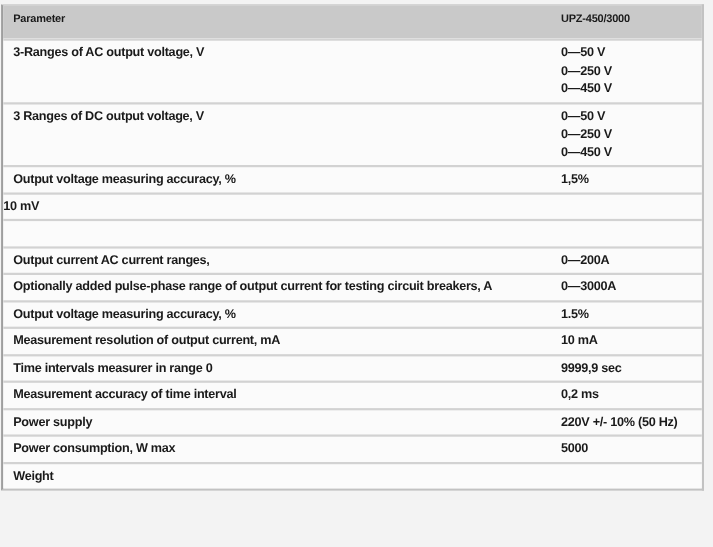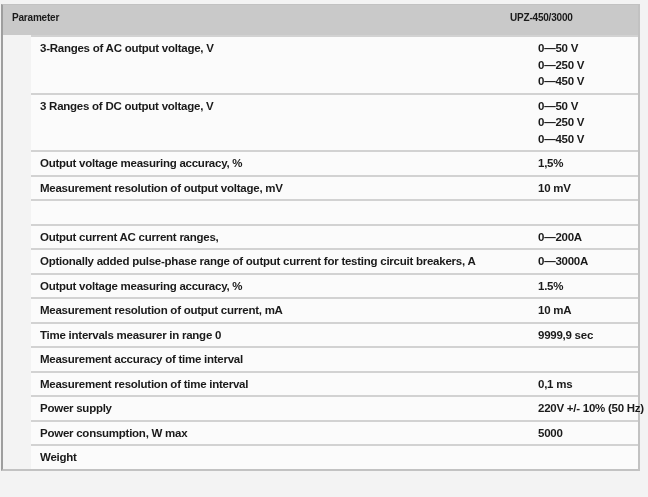--- a/index.html
+++ b/index.html
@@ -33,21 +33,20 @@
     align-items: center;
     font-weight: bold;
     font-size: 10px;
     letter-spacing: -0.2px;
   }
   .row {
     display: flex;
     background: var(--row-bg, #fbfbfb);
     border-top: 2px solid var(--separator, #d2d2d2);
     padding: 3px 0;
-    margin-left: 28px;
   }
   .t-header .cell-param,
   .row .cell-param {
     width: 490px;
     padding-left: 9px;
     padding-right: 8px;
     box-sizing: content-box;
     flex: 0 0 auto;
   }
   .t-header .cell-value,
@@ -94,21 +93,20 @@
           <div class="value-line">0—450 V</div>
         </div>
       </div>
       <div class="row">
         <div class="cell-param">Output voltage measuring accuracy, %</div>
         <div class="cell-value">
           <div class="value-line">1,5%</div>
         </div>
       </div>
       <div class="row">
-        <div class="cell-param">Measurement resolution of output voltage, mV</div>
         <div class="cell-value">
           <div class="value-line">10 mV</div>
         </div>
       </div>
       <div class="row">
         <div class="cell-param"></div>
         <div class="cell-value">
           <div class="value-line"></div>
         </div>
       </div>
@@ -137,25 +135,22 @@
         </div>
       </div>
       <div class="row">
         <div class="cell-param">Time intervals measurer in range 0</div>
         <div class="cell-value">
           <div class="value-line">9999,9 sec</div>
         </div>
       </div>
       <div class="row">
         <div class="cell-param">Measurement accuracy of time interval</div>
-      </div>
-      <div class="row">
-        <div class="cell-param">Measurement resolution of time interval</div>
         <div class="cell-value">
-          <div class="value-line">0,1 ms</div>
+          <div class="value-line">0,2 ms</div>
         </div>
       </div>
       <div class="row">
         <div class="cell-param">Power supply</div>
         <div class="cell-value">
           <div class="value-line">220V +/- 10% (50 Hz)</div>
         </div>
       </div>
       <div class="row">
         <div class="cell-param">Power consumption, W max</div>

